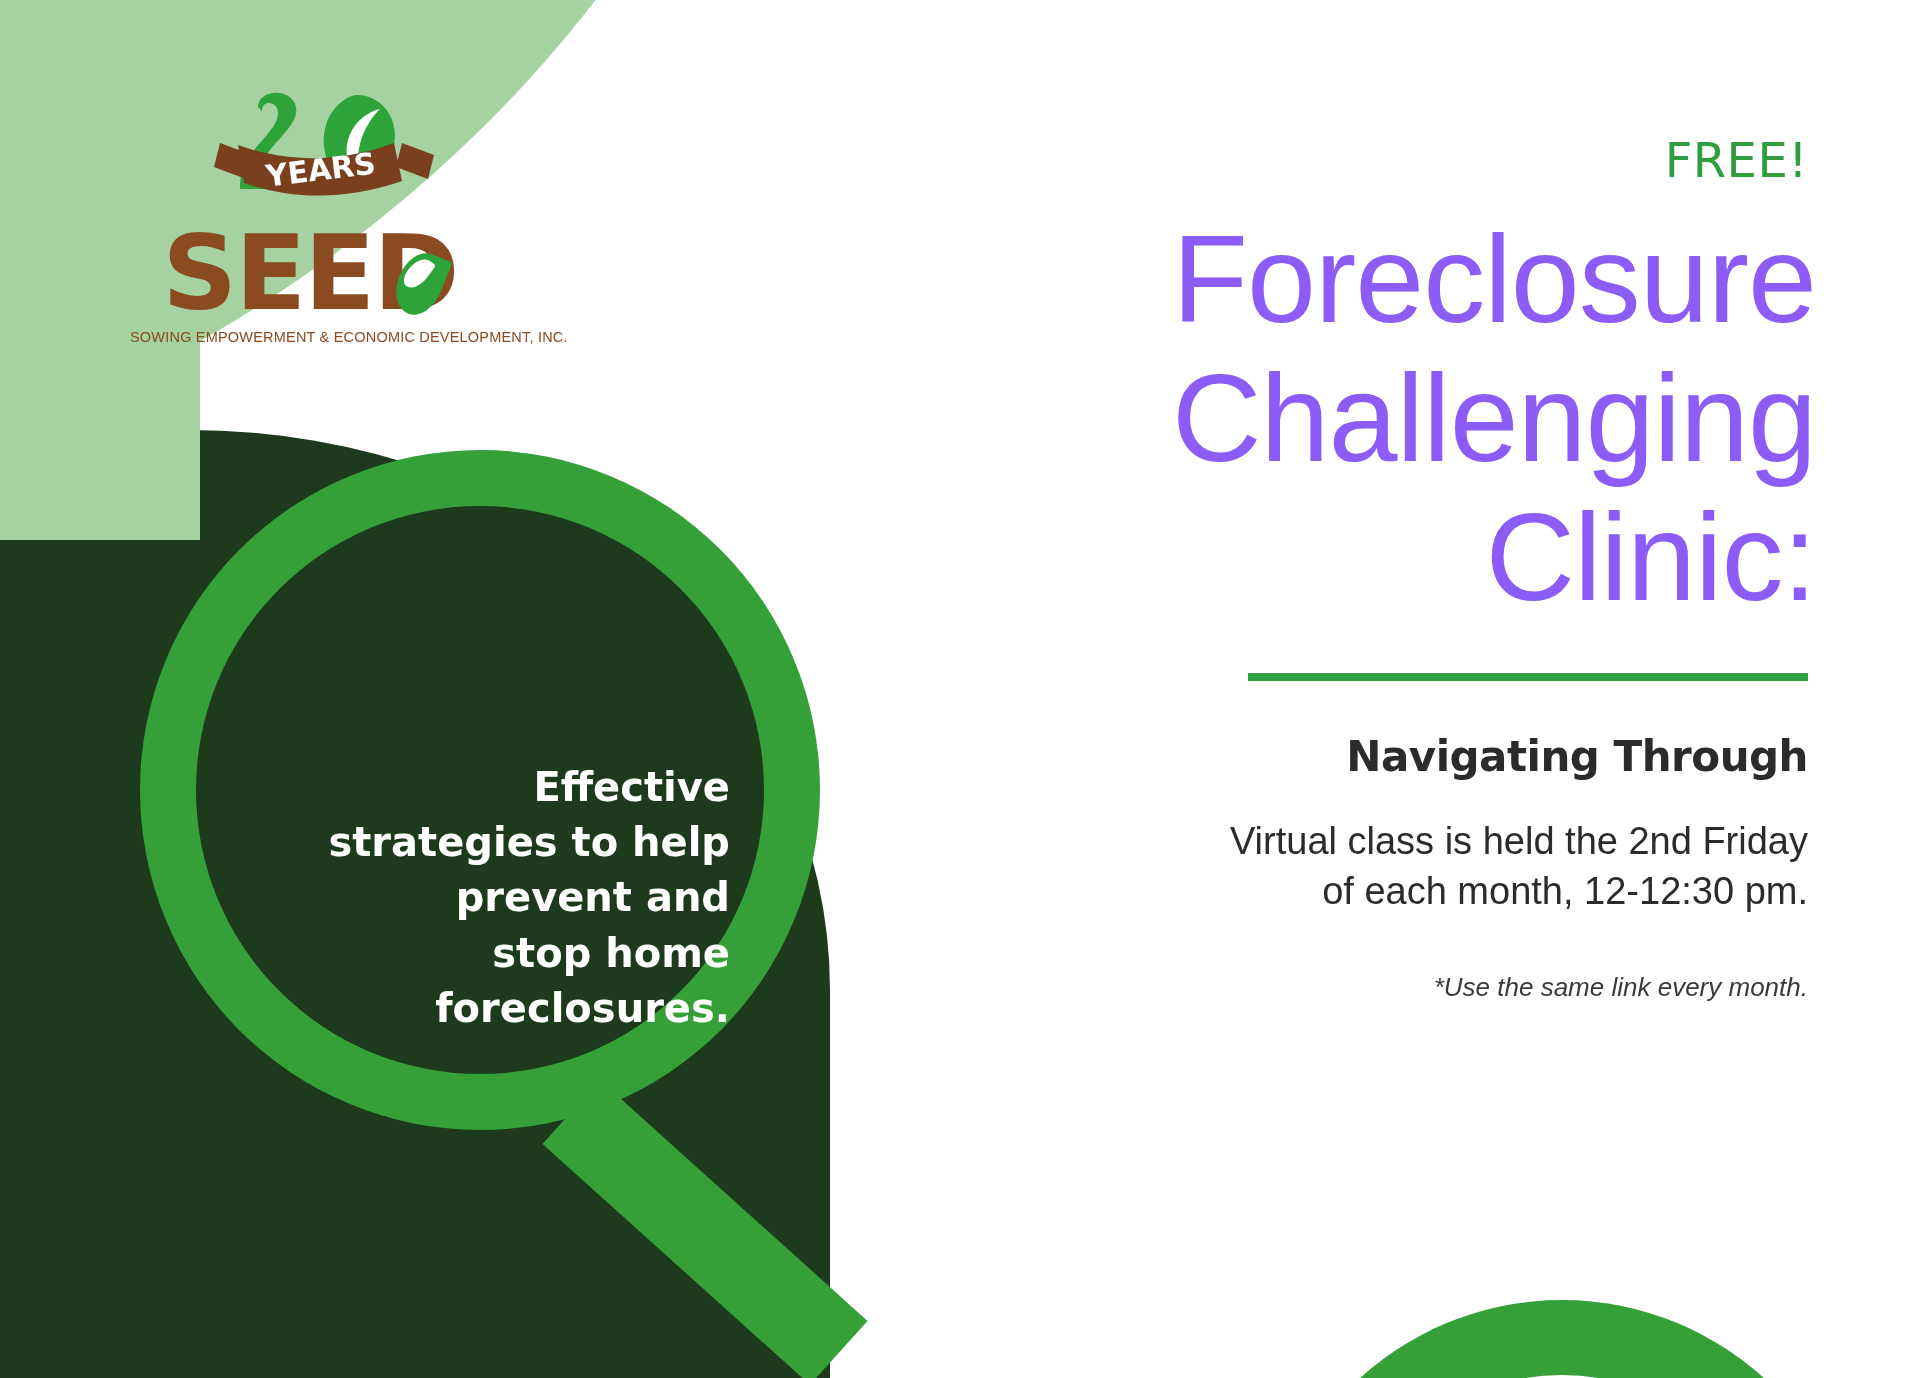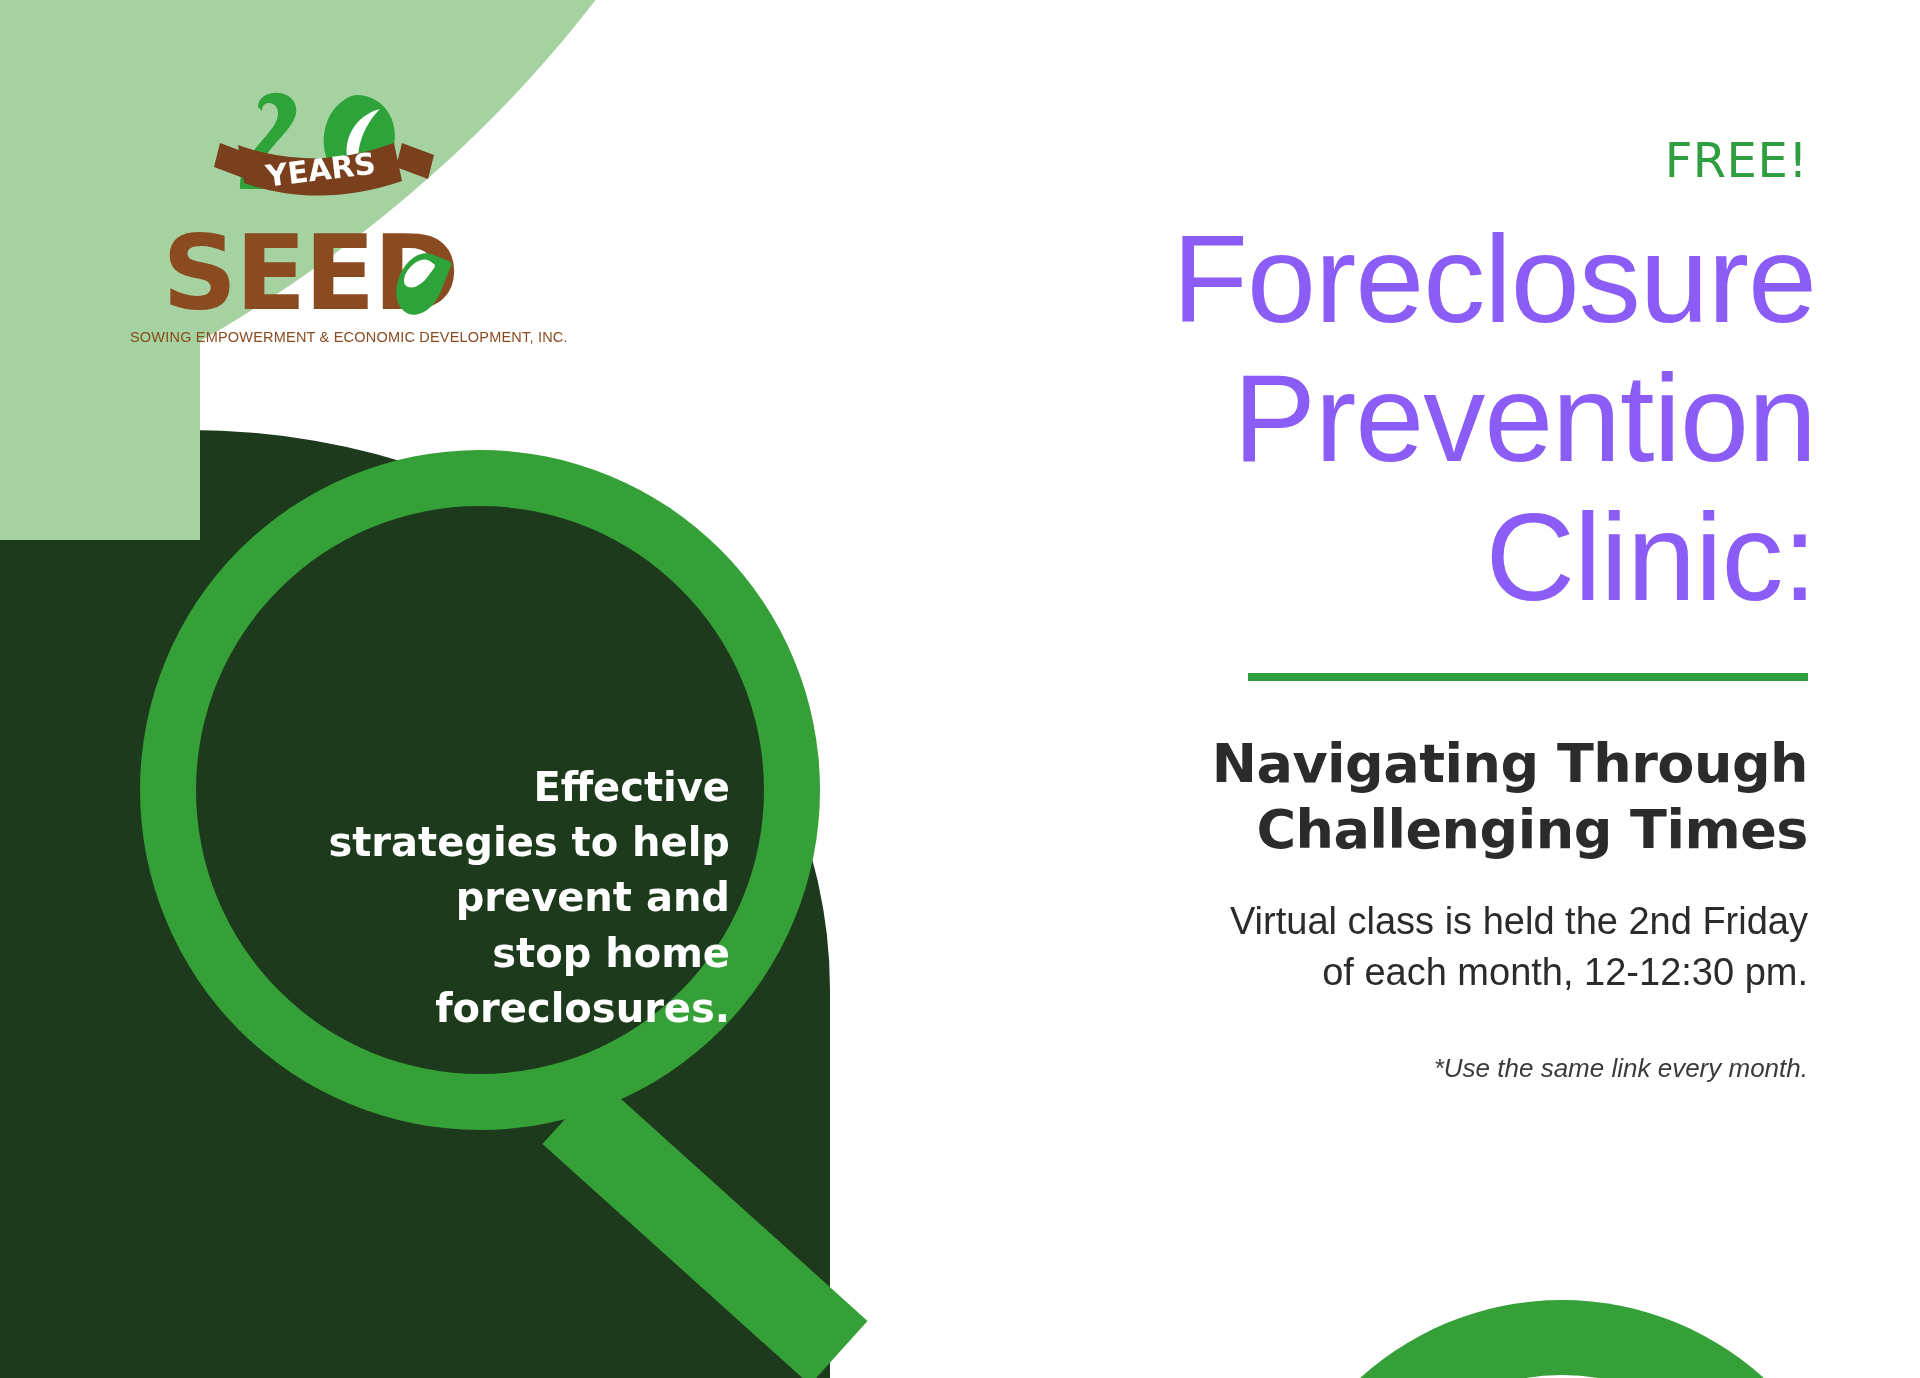--- a/index.html
+++ b/index.html
@@ -218,21 +218,21 @@
     height: 8px;
     background: #2f9e3e;
     width: 560px;
     margin-left: auto;
     margin-top: 46px;
     margin-right: 12px;
   }
   .sub-title {
     font-family: "DejaVu Sans", sans-serif;
     font-weight: bold;
-    font-size: 54px;
+    font-size: 42px;
     line-height: 1.22;
     color: #2b2b2b;
     margin-top: 50px;
     margin-right: 12px;
     letter-spacing: -0.5px;
   }
   .schedule {
     font-family: "Liberation Sans", sans-serif;
     font-size: 38px;
     line-height: 1.32;
@@ -291,29 +291,28 @@
     <div>prevent and</div>
     <div>stop home</div>
     <div>foreclosures.</div>
   </div>
 
   <div class="right-col">
     <div class="free-tag">FREE!</div>
 
     <div class="main-title">
       <div>Foreclosure</div>
-      <div>Prevention</div>
+      <div>Challenging</div>
       <div>Clinic:</div>
     </div>
 
     <div class="divider"></div>
 
     <div class="sub-title">
       <div>Navigating Through</div>
-      <div>Challenging Times</div>
     </div>
 
     <div class="schedule">
       <div>Virtual class is held the 2nd Friday</div>
       <div>of each month, 12-12:30 pm.</div>
     </div>
 
     <div class="note">*Use the same link every month.</div>
   </div>
 

